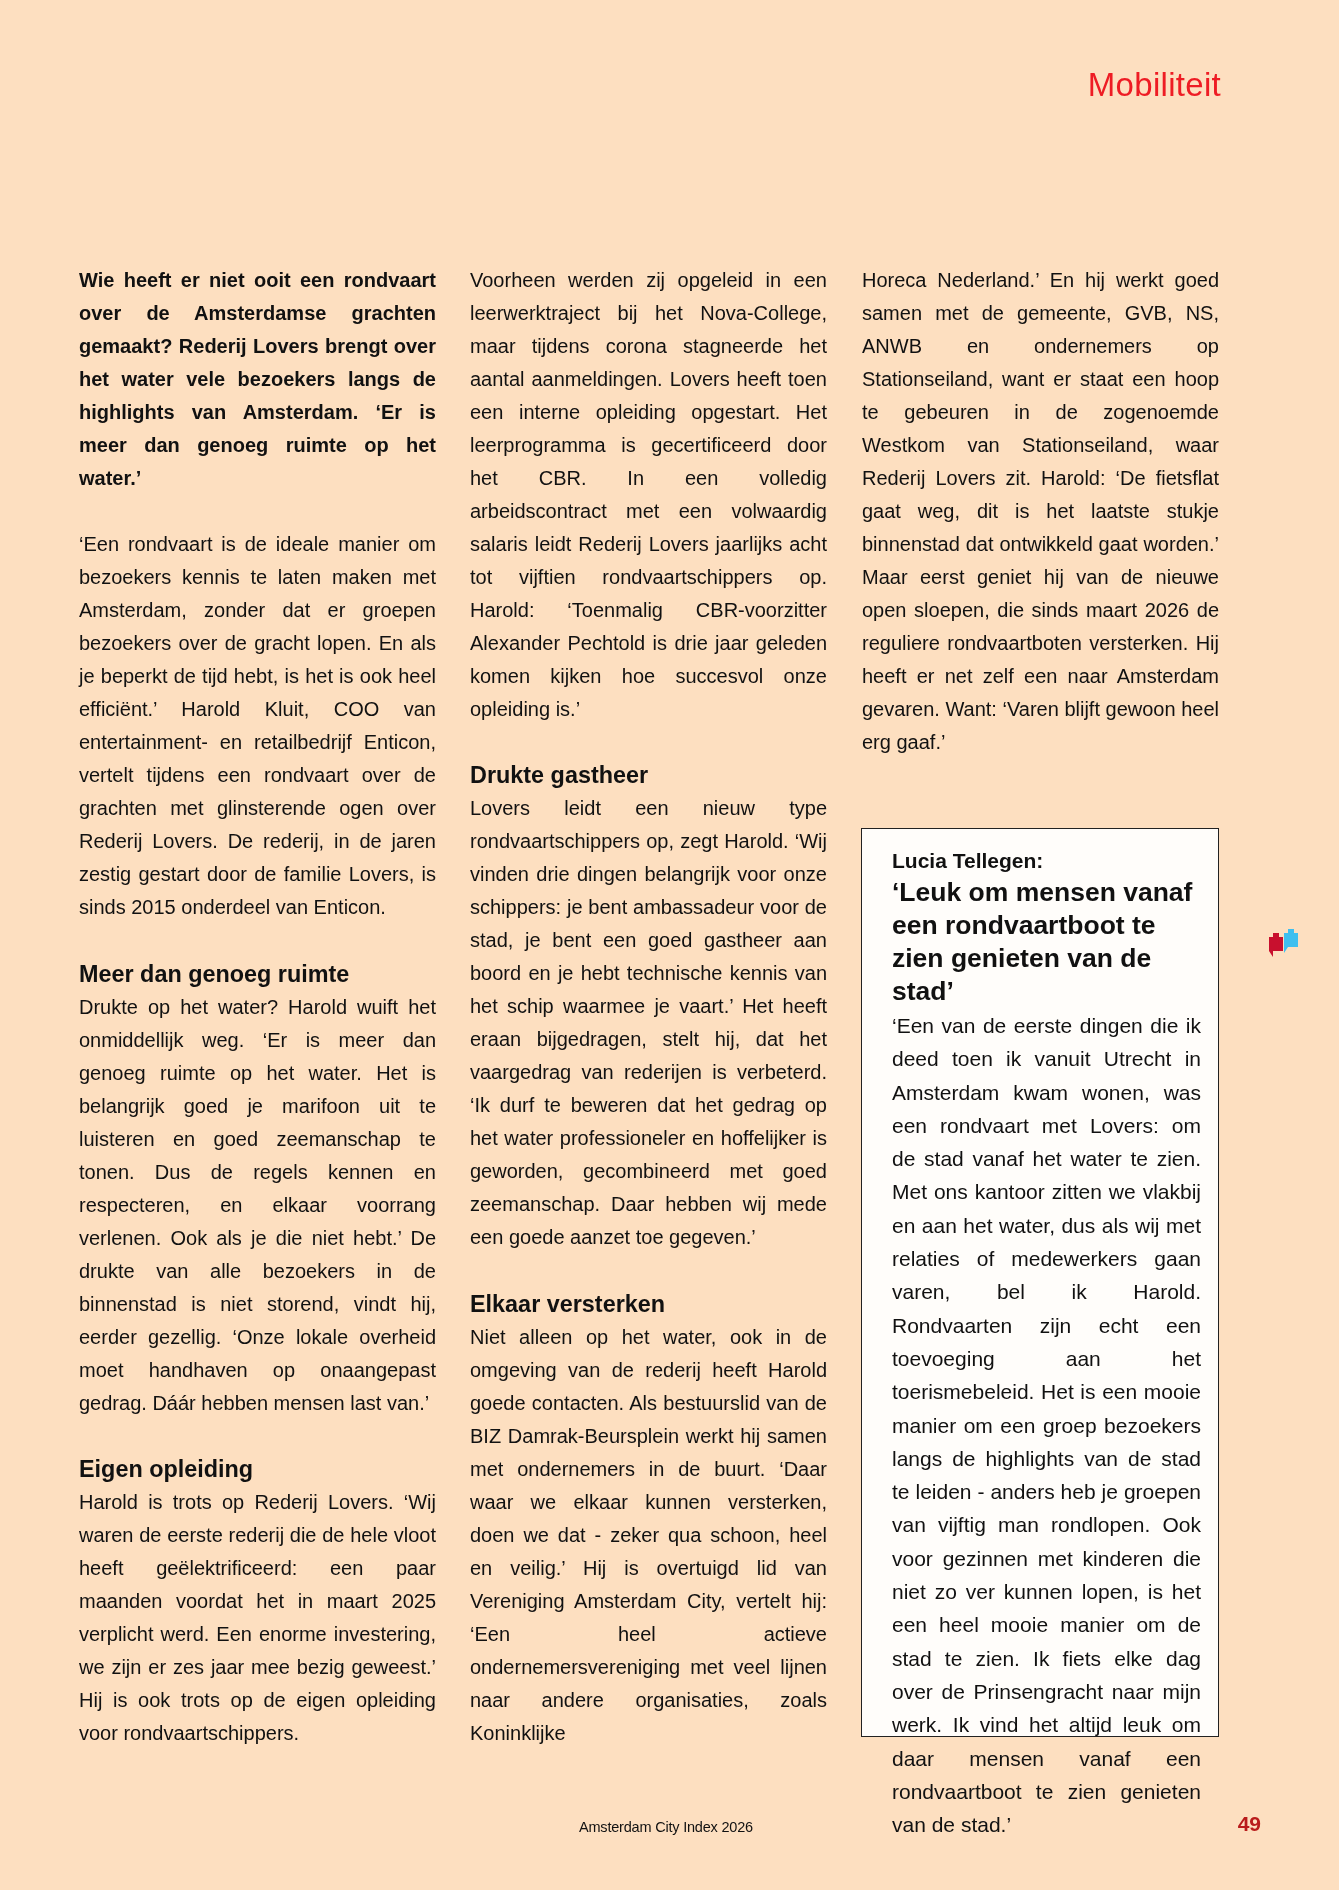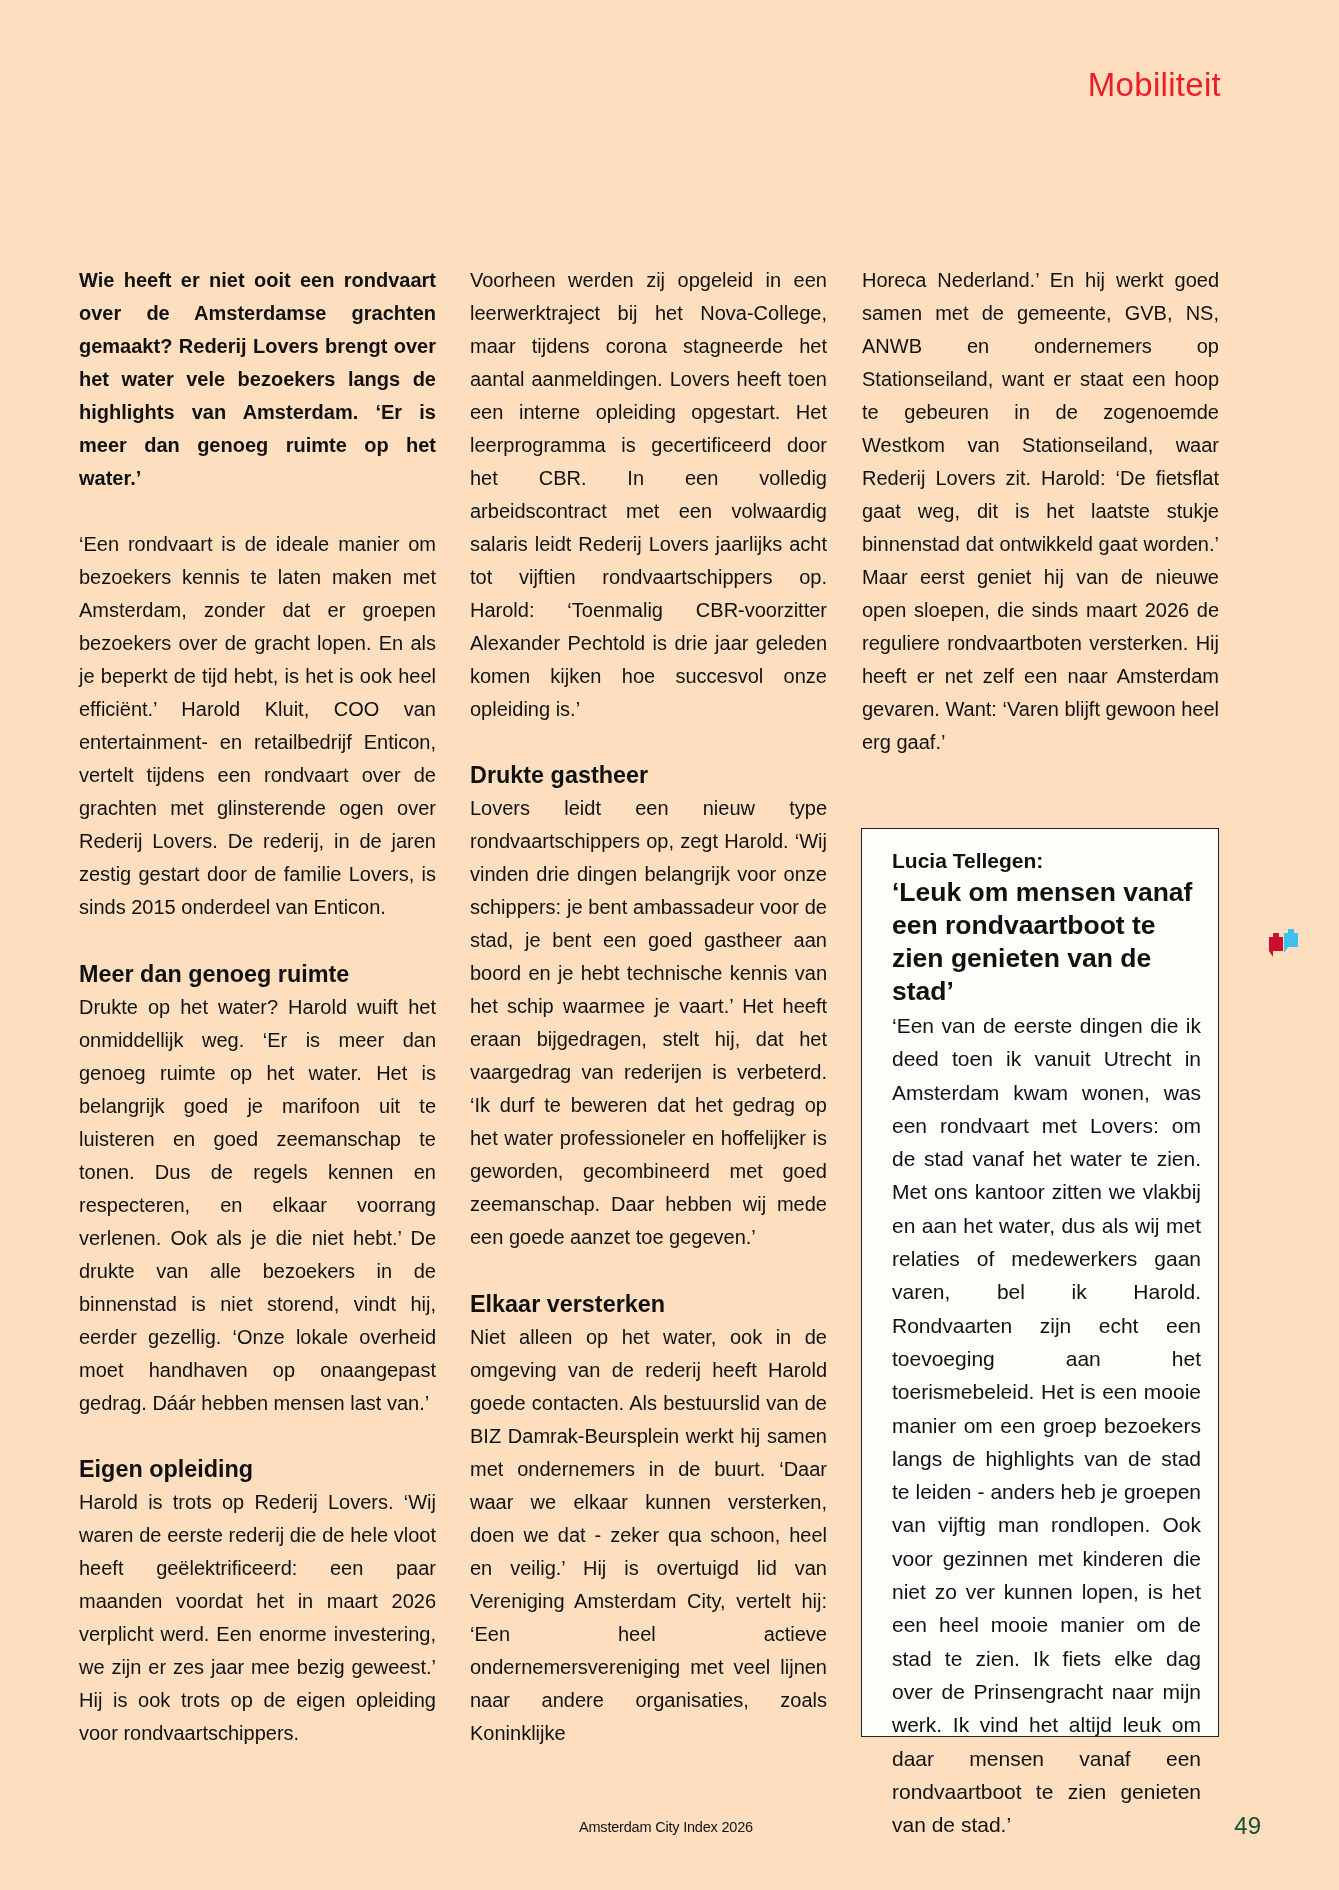--- a/index.html
+++ b/index.html
@@ -38,38 +38,38 @@
     .box-name { font-weight: bold; font-size: 21px; line-height: 30px; margin: 0; }
     .box-title { font-weight: bold; font-size: 26.5px; line-height: 33px; margin: 0 0 1px 0; text-align: left; }
     .box-body { font-size: 21px; line-height: 33.3px; margin: 0; text-align: justify; }
     .logo-icon { position: absolute; left: 1262px; top: 926px; width: 40px; height: 36px; }
     .footer-title {
       position: absolute; left: 579px; top: 1819px;
       font-size: 14.5px; letter-spacing: -0.2px; color: #111;
     }
     .page-number {
       position: absolute; right: 78px; top: 1812px;
-      font-size: 24px; font-weight: normal; color: #14532d;
+      font-size: 21px; font-weight: bold; color: #b91c1c;
     }
   </style>
 </head>
 <body>
 
 <div class="section-label">Mobiliteit</div>
 
 <div class="col col1">
   <p class="lead">Wie heeft er niet ooit een rondvaart over de Amsterdamse grachten gemaakt? Rederij Lovers brengt over het water vele bezoekers langs de highlights van Amsterdam. ‘Er is meer dan genoeg ruimte op het water.’</p>
   <div class="gap"></div>
   <p>‘Een rondvaart is de ideale manier om bezoekers kennis te laten maken met Amsterdam, zonder dat er groepen bezoekers over de gracht lopen. En als je beperkt de tijd hebt, is het is ook heel efficiënt.’ Harold Kluit, COO van entertainment- en retailbedrijf Enticon, vertelt tijdens een rondvaart over de grachten met glinsterende ogen over Rederij Lovers. De rederij, in de jaren zestig gestart door de familie Lovers, is sinds 2015 onderdeel van Enticon.</p>
   <div class="gap"></div>
   <h3 class="subhead">Meer dan genoeg ruimte</h3>
   <p>Drukte op het water? Harold wuift het onmiddellijk weg. ‘Er is meer dan genoeg ruimte op het water. Het is belangrijk goed je marifoon uit te luisteren en goed zeemanschap te tonen. Dus de regels kennen en respecteren, en elkaar voorrang verlenen. Ook als je die niet hebt.’ De drukte van alle bezoekers in de binnenstad is niet storend, vindt hij, eerder gezellig. ‘Onze lokale overheid moet handhaven op onaangepast gedrag. Dáár hebben mensen last van.’</p>
   <div class="gap"></div>
   <h3 class="subhead">Eigen opleiding</h3>
-  <p>Harold is trots op Rederij Lovers. ‘Wij waren de eerste rederij die de hele vloot heeft geëlektrificeerd: een paar maanden voordat het in maart 2026 verplicht werd. Een enorme investering, we zijn er zes jaar mee bezig geweest.’ Hij is ook trots op de eigen opleiding voor rondvaartschippers.</p>
+  <p>Harold is trots op Rederij Lovers. ‘Wij waren de eerste rederij die de hele vloot heeft geëlektrificeerd: een paar maanden voordat het in maart 2025 verplicht werd. Een enorme investering, we zijn er zes jaar mee bezig geweest.’ Hij is ook trots op de eigen opleiding voor rondvaartschippers.</p>
 </div>
 
 <div class="col col2">
   <p>Voorheen werden zij opgeleid in een leerwerktraject bij het Nova-College, maar tijdens corona stagneerde het aantal aanmeldingen. Lovers heeft toen een interne opleiding opgestart. Het leerprogramma is gecertificeerd door het CBR. In een volledig arbeidscontract met een volwaardig salaris leidt Rederij Lovers jaarlijks acht tot vijftien rondvaartschippers op. Harold: ‘Toenmalig CBR-voorzitter Alexander Pechtold is drie jaar geleden komen kijken hoe succesvol onze opleiding is.’</p>
   <div class="gap"></div>
   <h3 class="subhead">Drukte gastheer</h3>
   <p>Lovers leidt een nieuw type rondvaartschippers op, zegt Harold. ‘Wij vinden drie dingen belangrijk voor onze schippers: je bent ambassadeur voor de stad, je bent een goed gastheer aan boord en je hebt technische kennis van het schip waarmee je vaart.’ Het heeft eraan bijgedragen, stelt hij, dat het vaargedrag van rederijen is verbeterd. ‘Ik durf te beweren dat het gedrag op het water professioneler en hoffelijker is geworden, gecombineerd met goed zeemanschap. Daar hebben wij mede een goede aanzet toe gegeven.’</p>
   <div class="gap"></div>
   <h3 class="subhead">Elkaar versterken</h3>
   <p>Niet alleen op het water, ook in de omgeving van de rederij heeft Harold goede contacten. Als bestuurslid van de BIZ Damrak-Beursplein werkt hij samen met ondernemers in de buurt. ‘Daar waar we elkaar kunnen versterken, doen we dat - zeker qua schoon, heel en veilig.’ Hij is overtuigd lid van Vereniging Amsterdam City, vertelt hij: ‘Een heel actieve ondernemersvereniging met veel lijnen naar andere organisaties, zoals Koninklijke</p>

